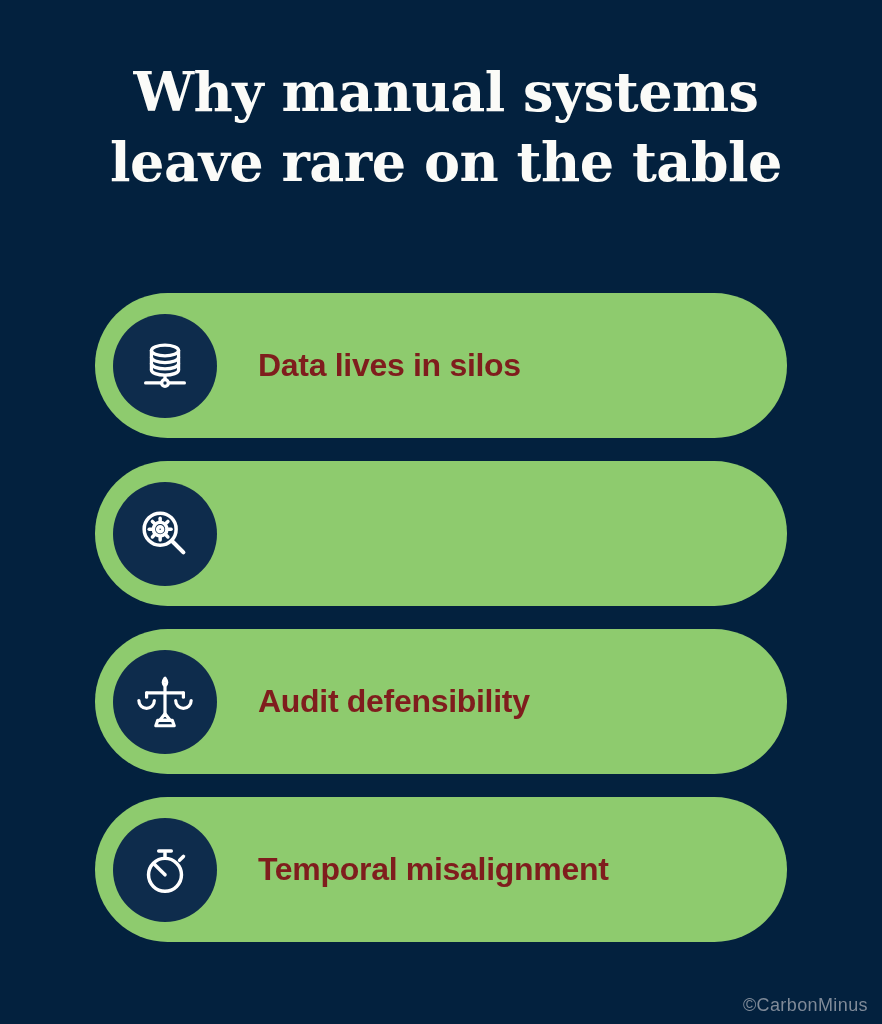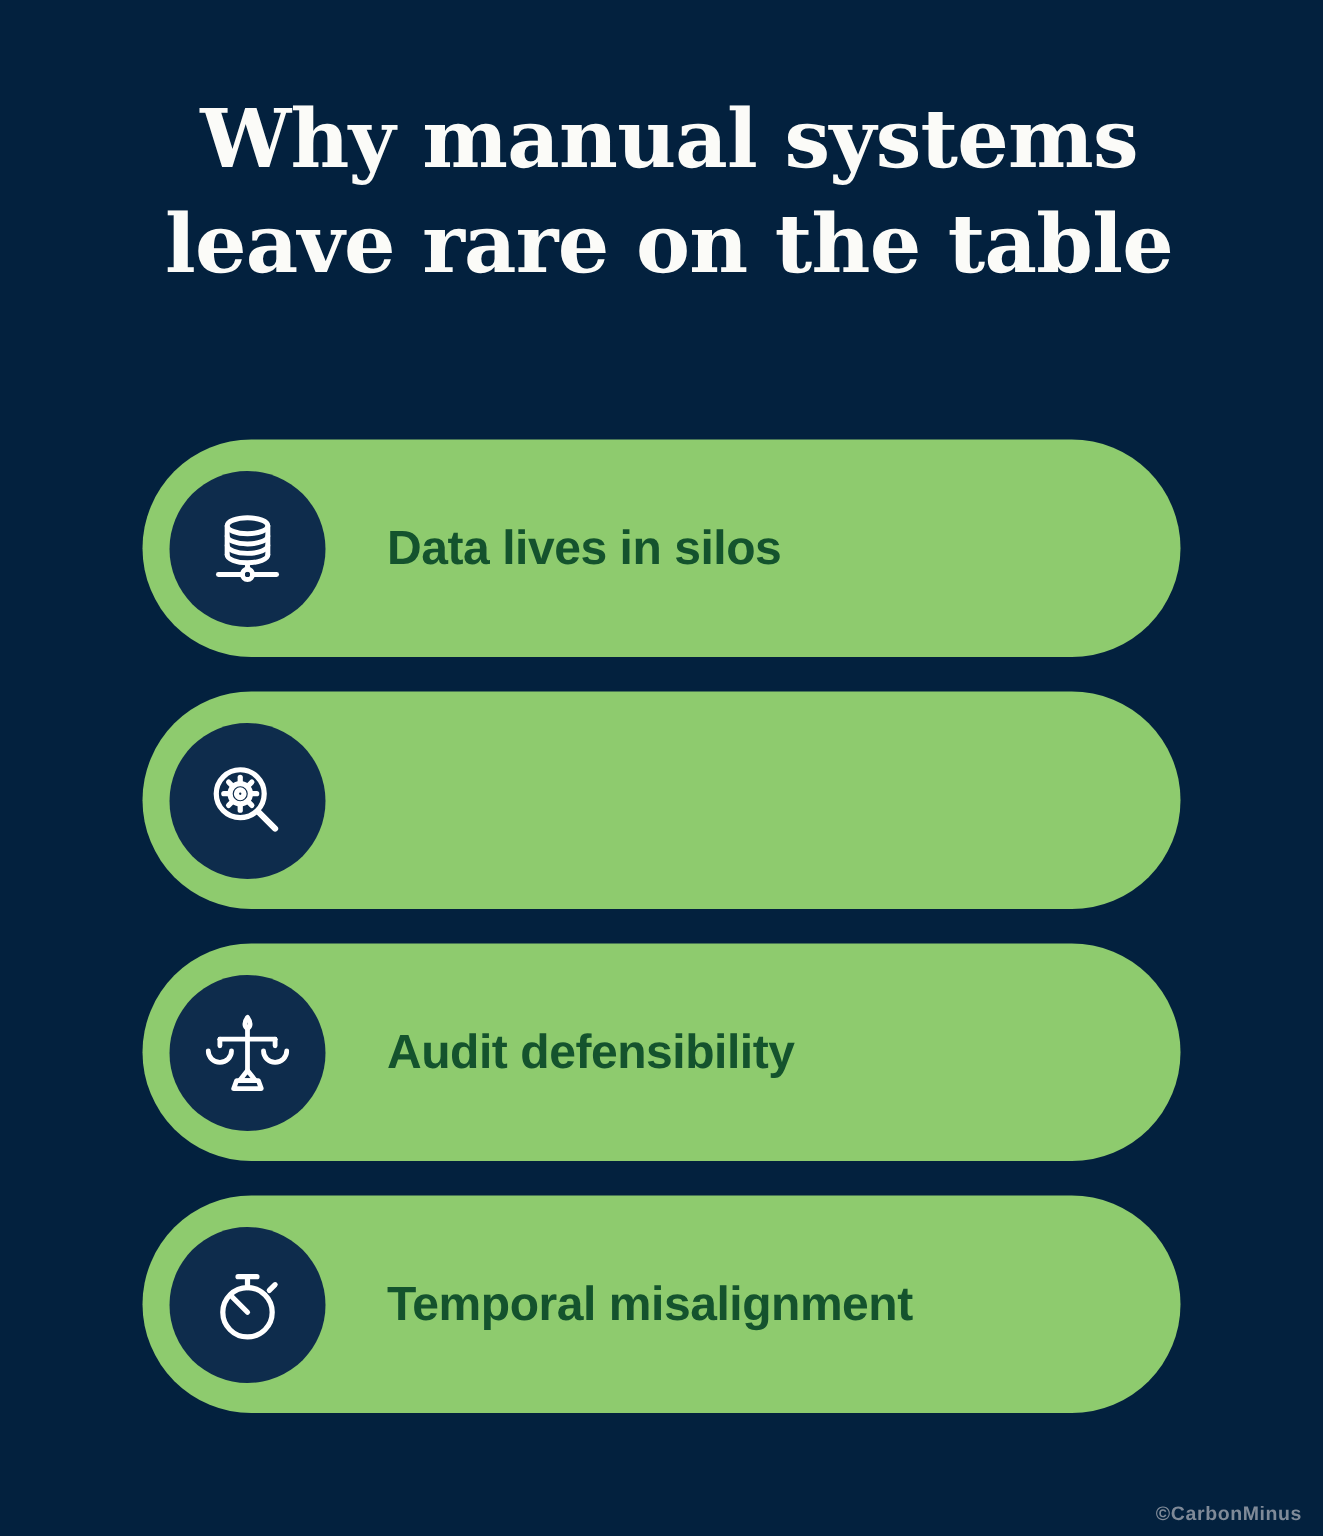--- a/index.html
+++ b/index.html
@@ -58,32 +58,31 @@
     stroke: #ffffff;
     fill: none;
     stroke-width: 3.6;
     stroke-linecap: round;
     stroke-linejoin: round;
   }
   .label {
     margin-left: 41px;
     font-size: 32px;
     font-weight: 700;
-    color: #14532d;
+    color: #7f1d1d;
     letter-spacing: -0.3px;
     white-space: nowrap;
   }
   .watermark {
     position: absolute;
     right: 14px;
     bottom: 8px;
-    font-size: 13px;
+    font-size: 18px;
     color: #7f8a98;
     letter-spacing: 0.4px;
-    font-weight: bold;
   }
 </style>
 </head>
 <body>
 
 <div class="page">
 
   <h1 class="title">
     <span>Why manual systems</span>
     <span>leave rare on the table</span>

